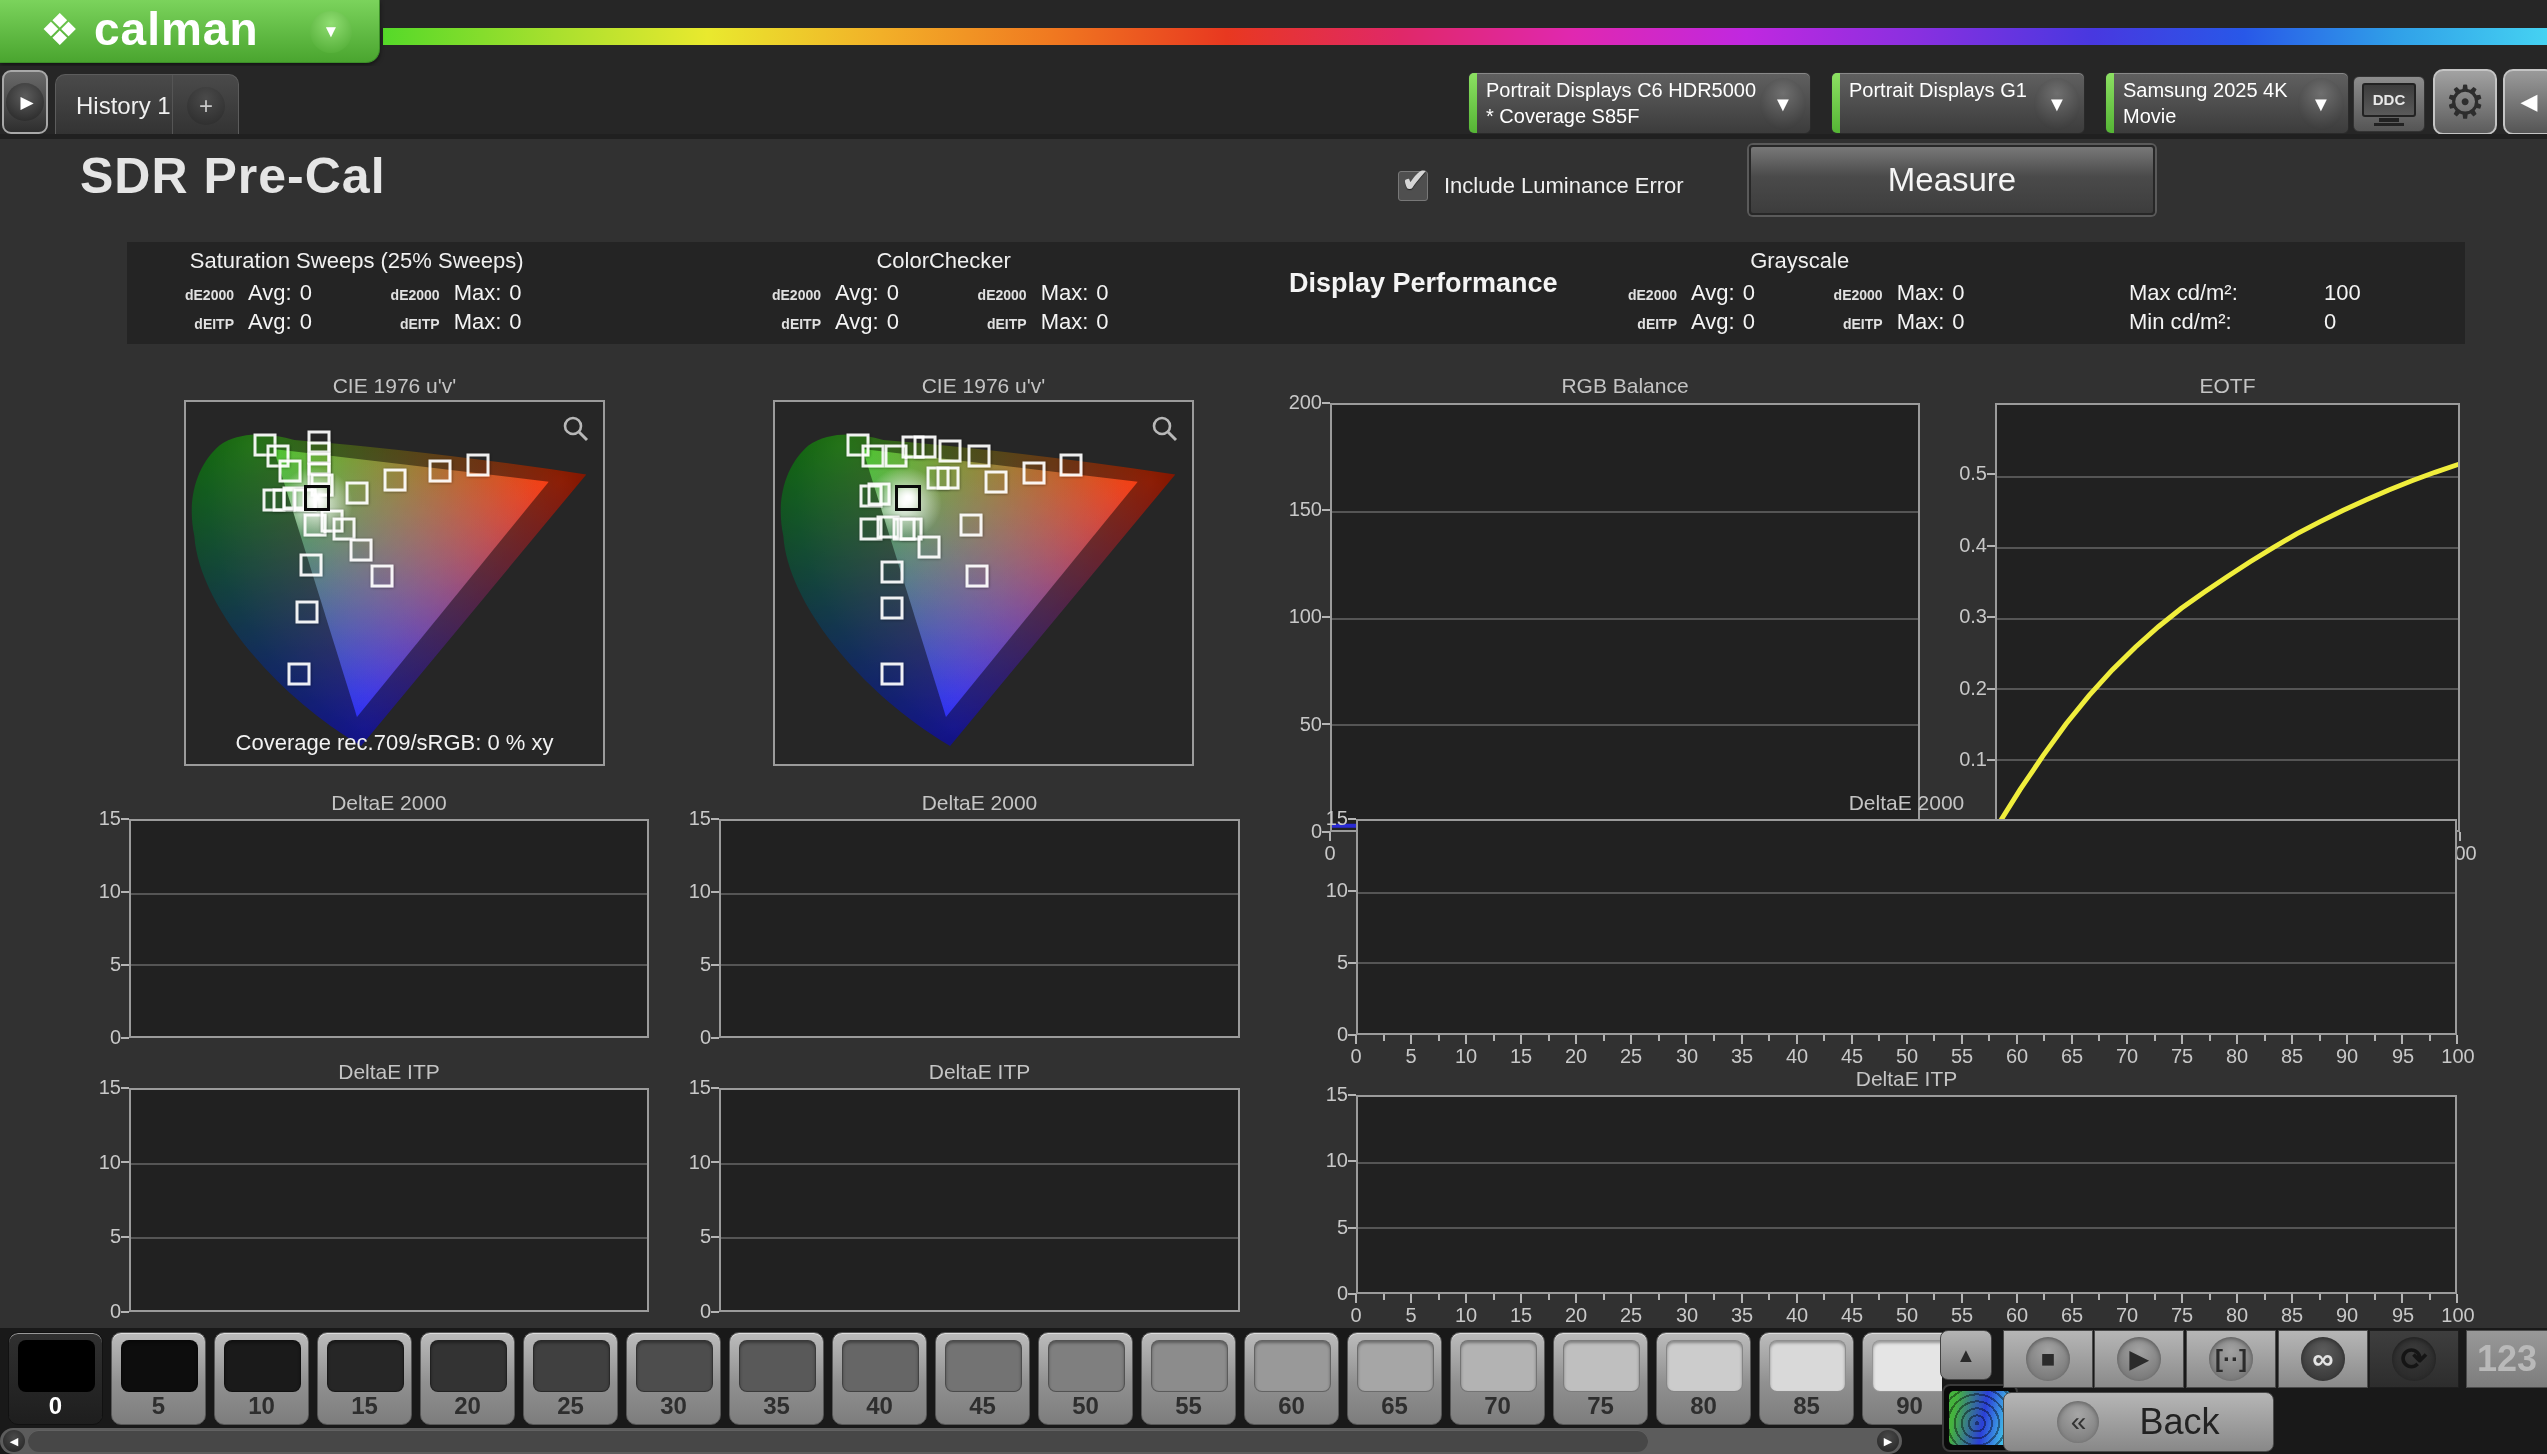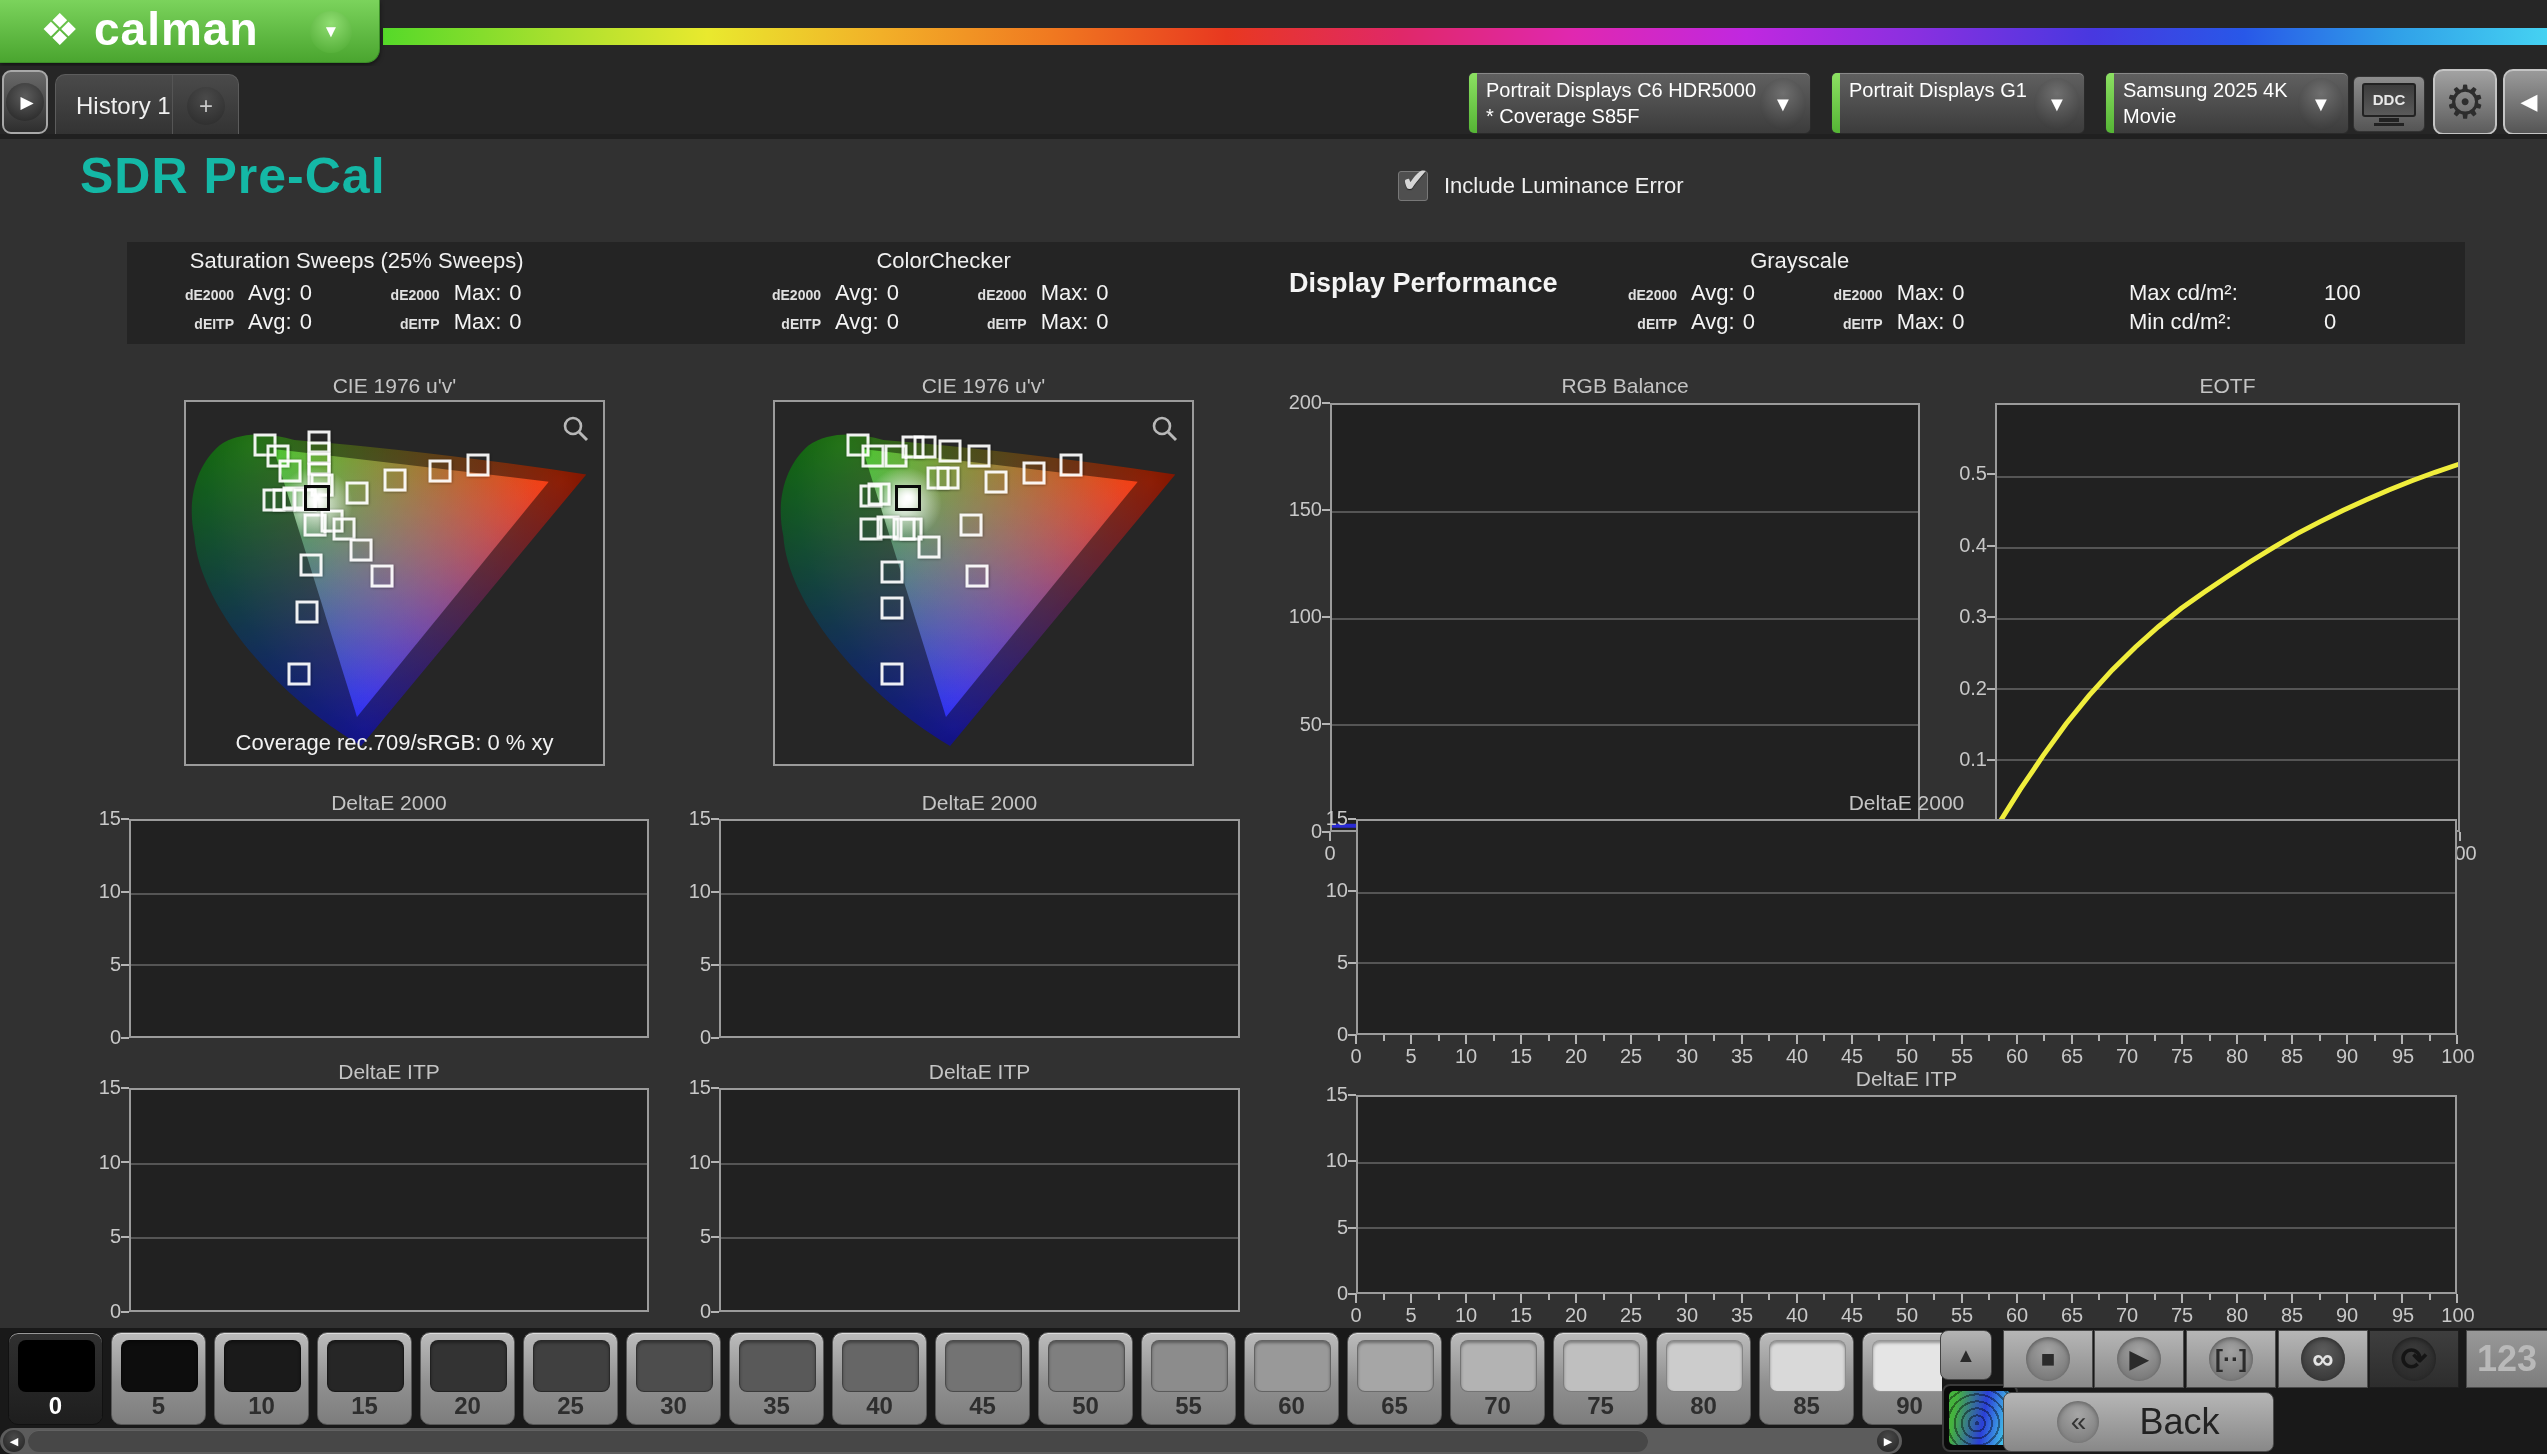--- a/index.html
+++ b/index.html
@@ -53,21 +53,21 @@
   .ddc-stand { width:20px; height:4px; background:#222; margin-top:1px; }
   .ddc-base { width:30px; height:3px; background:#222; margin-top:1px; }
   .gear-btn { position:absolute; left:2433px; top:3px; width:64px; height:66px; border-radius:10px;
     background:linear-gradient(#a2a2a2,#5c5c5c); border:2px solid #c4c4c4; display:flex; align-items:center; justify-content:center; }
   .gear-btn span { font-size:46px; color:#2d2d2d; line-height:1; }
   .navr-btn { position:absolute; left:2503px; top:3px; width:52px; height:66px; border-radius:10px;
     background:linear-gradient(#9a9a9a,#555); border:2px solid #c4c4c4; display:flex; align-items:center; justify-content:center; }
   .navr-btn span { color:#fff; font-size:22px; }
 
   
-  .page-title { position:absolute; left:80px; top:147px; font-size:50px; font-weight:bold; color:#14b8a6; letter-spacing:1px; }
+  .page-title { position:absolute; left:80px; top:147px; font-size:50px; font-weight:bold; color:#e5e5e5; letter-spacing:1px; }
   .lum-check { position:absolute; left:1398px; top:171px; display:flex; align-items:center; }
   .checkbox { position:relative; width:30px; height:30px; background:#4f4f4f; border:1px solid #787878; border-radius:3px; }
   .checkbox .tick { position:absolute; left:2px; top:-12px; font-size:34px; color:#d6d6d6; text-shadow:0 1px 1px #222; }
   .lum-label { margin-left:16px; font-size:22px; color:#f0f0f0; }
   .measure-btn { position:absolute; left:1749px; top:145px; width:406px; height:70px; border-radius:4px;
     background:linear-gradient(180deg,#787878,#4a4a4a 45%,#3d3d3d); border:2px solid #272727;
     box-shadow:0 0 0 2px #5a5a5a; color:#f5f5f5; font-size:33px; font-family:"Liberation Sans",sans-serif;
     display:flex; align-items:center; justify-content:center; }
 
   
@@ -219,20 +219,21 @@
   <div class="separator"></div>
 
   <div class="page-title">SDR Pre-Cal</div>
 
   <div class="lum-check">
     <span class="checkbox">
       <span class="tick">✔</span>
     </span>
     <span class="lum-label">Include Luminance Error</span>
   </div>
+  <button class="measure-btn">Measure</button>
 
   <div class="stats-bar">
     <div class="disp-perf">Display Performance</div>
   <div class="statgroup" style="left: 22px;">
         <div class="gtitle">Saturation Sweeps (25% Sweeps)</div>
         <div class="grow">
           <span class="metric">dE2000</span>
           <span class="slabel">Avg:</span>
           <span class="sval">0</span>
           <span class="metric">dE2000</span>

